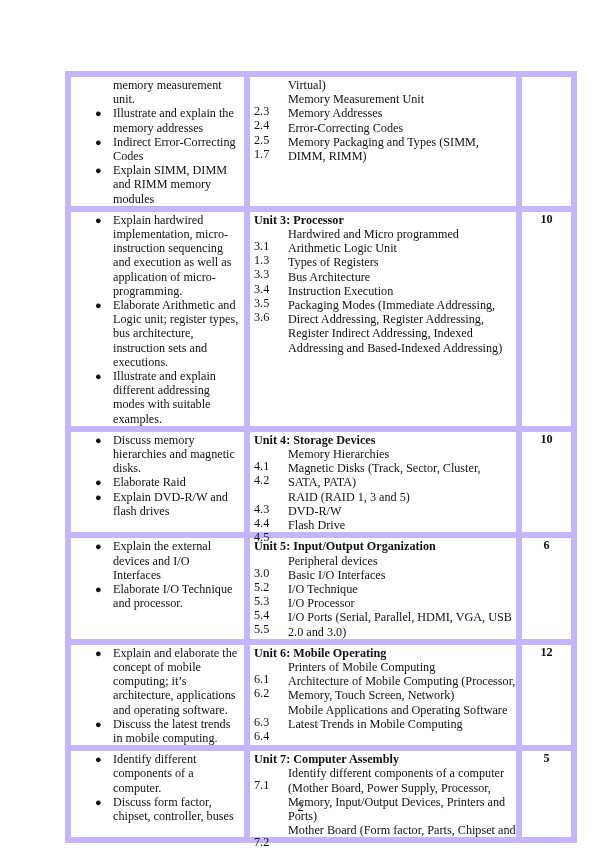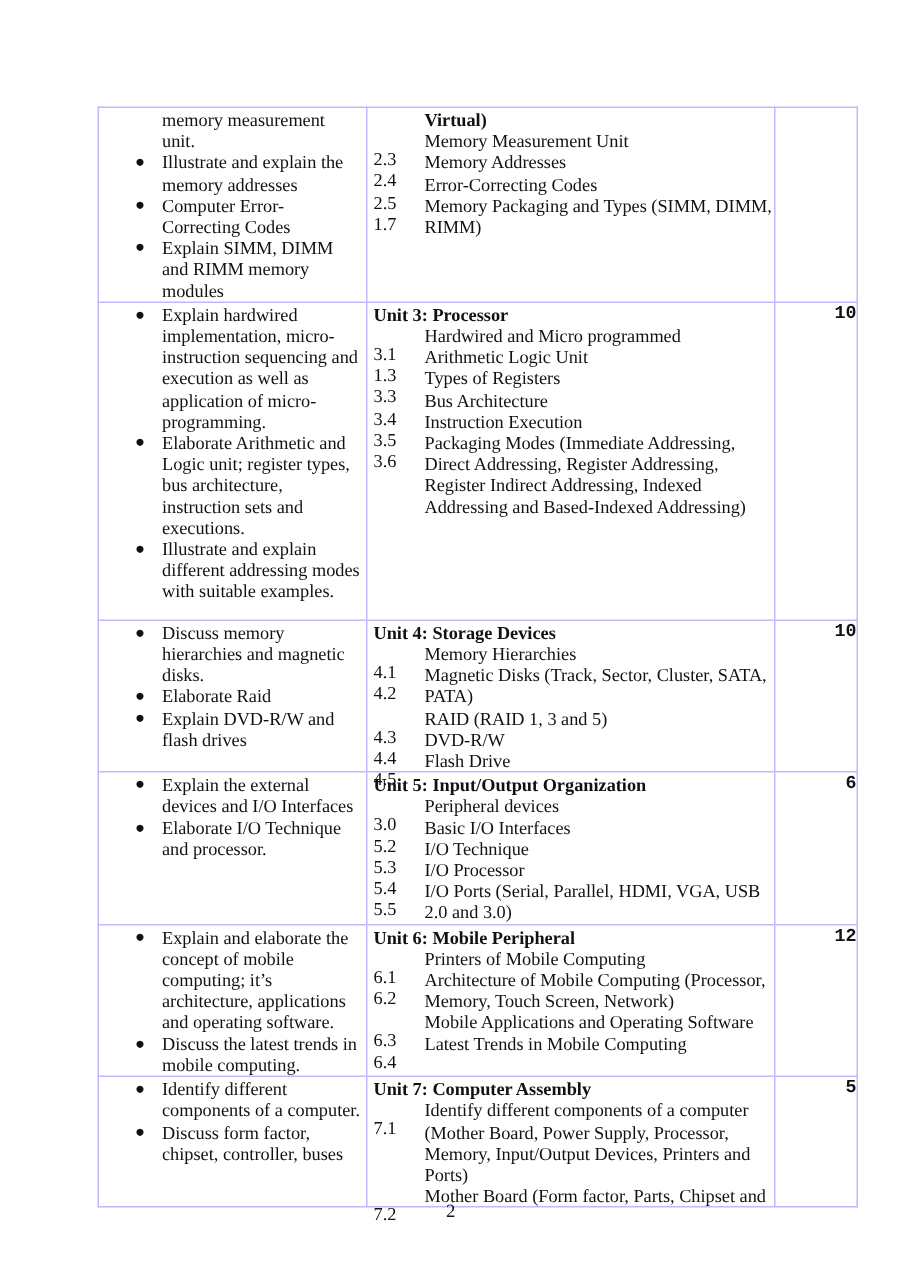--- a/index.html
+++ b/index.html
@@ -1,50 +1,50 @@
 <!DOCTYPE html>
 <html><head>
 <meta charset="utf-8">
 <style>
   html, body { margin: 0; padding: 0; background: #ffffff; }
   body { width: 601px; height: 850px; position: relative; overflow: hidden;
          font-family: "Liberation Serif", "DejaVu Serif", serif; color: #111; font-size: 12.2px; }
   .page { position: absolute; left: 0; top: 0; width: 601px; height: 850px; }
   table.syl { position: absolute; left: 65px; top: 71px; width: 506px; border-collapse: collapse; table-layout: fixed; }
-  table.syl td { border: 1px solid #c4b5fd; vertical-align: top; padding: 0; line-height: 14.2px; }
+  table.syl td { border: 6px solid #c4b5fd; vertical-align: top; padding: 0; line-height: 14.2px; }
   col.c1 { width: 179px; } col.c2 { width: 272px; } col.c3 { width: 55px; }
   ul.obj { list-style: none; margin: 0; padding: 1px 4px 0 0; }
   ul.obj li { position: relative; padding-left: 42px; }
   ul.obj li .bullet { position: absolute; left: 24px; top: 0; font-size: 11px; }
   ul.obj li.cont { padding-left: 42px; }
   .unit-title { font-weight: bold; padding-left: 4px; padding-top: 1px; }
   .topic { position: relative; padding-left: 38px; }
   .topic .num { position: absolute; left: 4px; top: 12px; }
-  .hours { text-align: right; font-weight: bold; padding-top: 1px; font-family: Liberation Mono, monospace; }
-  .cont-line { padding-left: 38px; font-weight: bold; }
+  .hours { text-align: center; font-weight: bold; padding-top: 1px; }
+  .cont-line { padding-left: 38px; }
   .pagenum { position: absolute; left: 0; width: 601px; top: 800px; text-align: center; font-size: 12.5px; }
 </style>
 </head>
 <body>
 
 <div class="page">
   <table class="syl">
     <colgroup>
         <col class="c1">
         <col class="c2">
         <col class="c3">
       </colgroup>
 
     <tbody>
         <tr style="height:129px">
       <td>
         <ul class="obj">
           <li class="cont">memory measurement unit.</li>
           <li><span class="bullet">●</span><span>Illustrate and explain the memory addresses</span></li>
-          <li><span class="bullet">●</span><span>Computer Error-Correcting Codes</span></li>
+          <li><span class="bullet">●</span><span>Indirect Error-Correcting Codes</span></li>
           <li><span class="bullet">●</span><span>Explain SIMM, DIMM and RIMM memory modules</span></li>
         </ul>
       </td>
       <td>
         <div class="cont-line" style="padding-top:1px">Virtual)</div>
         <div class="topic"><span class="num">2.3</span><span>Memory Measurement Unit</span></div>
         <div class="topic"><span class="num">2.4</span><span>Memory Addresses</span></div>
         <div class="topic"><span class="num">2.5</span><span>Error-Correcting Codes</span></div>
         <div class="topic"><span class="num">1.7</span><span>Memory Packaging and Types (SIMM, DIMM, RIMM)</span></div>
       </td>
@@ -109,21 +109,21 @@
     </tr>
 
     <tr style="height:100px">
       <td>
         <ul class="obj">
           <li><span class="bullet">●</span><span>Explain and elaborate the concept of mobile computing; it’s architecture, applications and operating software.</span></li>
           <li><span class="bullet">●</span><span>Discuss the latest trends in mobile computing.</span></li>
         </ul>
       </td>
       <td>
-        <div class="unit-title">Unit 6: Mobile Peripheral</div>
+        <div class="unit-title">Unit 6: Mobile Operating</div>
         <div class="topic"><span class="num">6.1</span><span>Printers of Mobile Computing</span></div>
         <div class="topic"><span class="num">6.2</span><span>Architecture of Mobile Computing (Processor, Memory, Touch Screen, Network)</span></div>
         <div class="topic"><span class="num">6.3</span><span>Mobile Applications and Operating Software</span></div>
         <div class="topic"><span class="num">6.4</span><span>Latest Trends in Mobile Computing</span></div>
       </td>
       <td class="hours">12</td>
     </tr>
 
     <tr style="height:84px">
       <td>

